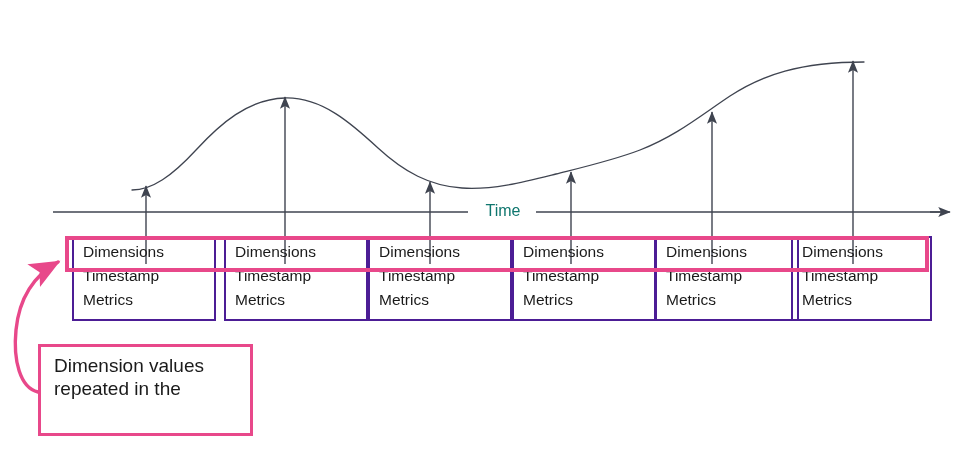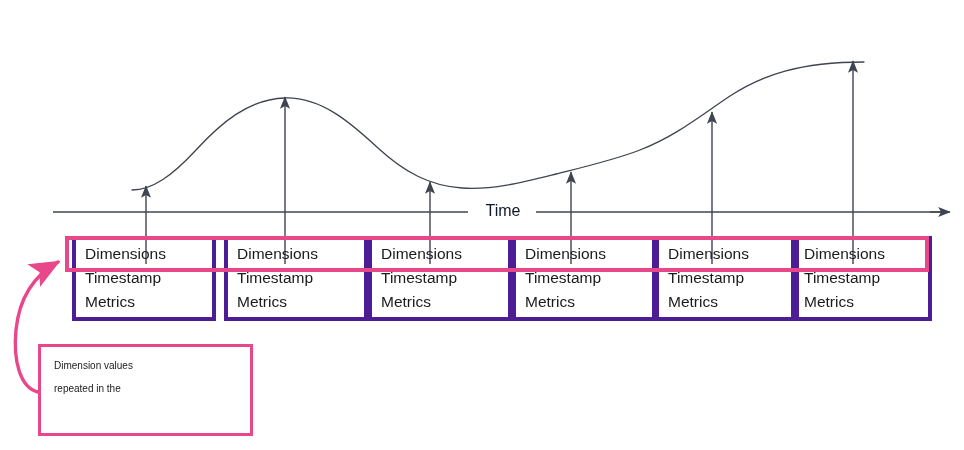--- a/index.html
+++ b/index.html
@@ -26,29 +26,29 @@
     width: 964px;
     height: 450px;
   }
   .axis-label {
     position: absolute;
     left: 470px;
     top: 201px;
     width: 60px;
     text-align: center;
     font-size: 16px;
-    color: #0f172a;
+    color: #0f766e;
     background: #ffffff;
     line-height: 20px;
     padding: 0 3px;
   }
   .record-box {
     position: absolute;
     box-sizing: border-box;
-    border: 4px solid #4c1d95;
+    border: 2px solid #4c1d95;
     background: transparent;
     height: 85px;
     top: 236px;
   }
   .record-lines {
     position: absolute;
     left: 9px;
     top: 2px;
     font-size: 15.5px;
     line-height: 24px;
@@ -74,21 +74,21 @@
     top: 344px;
     width: 215px;
     height: 92px;
     border: 3px solid #e8488a;
     background: #ffffff;
   }
   .note-text {
     position: absolute;
     left: 13px;
     top: 7px;
-    font-size: 10px;
+    font-size: 19px;
     line-height: 23px;
     color: #1a1a1a;
   }
   .note-text div { height: 23px; }
 </style>
 </head>
 <body>
 
 <div id="stage">
 

